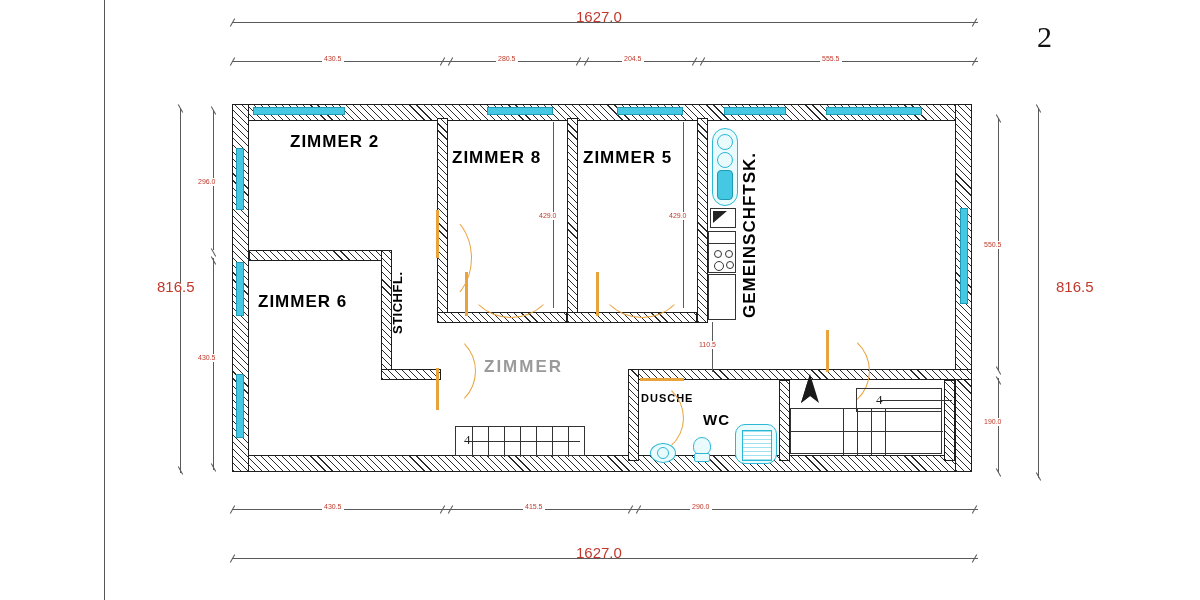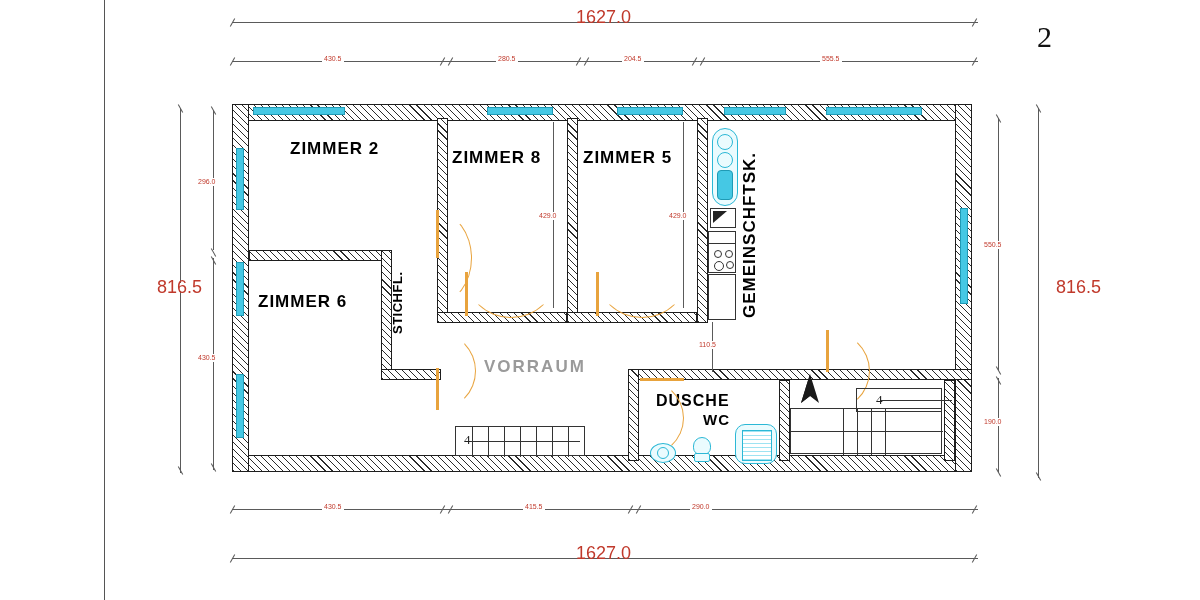--- a/index.html
+++ b/index.html
@@ -70,21 +70,21 @@
   
   .dim{position:absolute;color:#c23b3b;}
   .dim .line{position:absolute;background:#5a5a5a;}
   .dim .txt{
     position:absolute;
     font-size:7px;color:#c0392b;
     background:#fff;padding:0 2px;
     white-space:nowrap;
     line-height:8px;
   }
-  .dim .txt.big{font-size:18px;padding:0 4px;}
+  .dim .txt.big{font-size:15px;padding:0 4px;}
   .tick{
     position:absolute;width:9px;height:1px;background:#5a5a5a;
     transform:rotate(-60deg);
   }
   .tickv{
     position:absolute;width:1px;height:9px;background:#5a5a5a;
     transform:rotate(-30deg);
   }
 
   
@@ -228,28 +228,28 @@
   <div class="wall" style="left:697px;top:118px;width:11px;height:205px;"></div>
 
   <div class="wall" style="left:628px;top:369px;width:344px;height:11px;"></div>
 
   <div class="wall" style="left:628px;top:369px;width:11px;height:92px;"></div>
 
   <div class="wall" style="left:779px;top:380px;width:11px;height:81px;"></div>
 
   <div class="wall" style="left:944px;top:380px;width:11px;height:81px;"></div>
 
-  <div class="room-label" style="left:290px;top:139px;">ZIMMER 2</div>
+  <div class="room-label" style="left:290px;top:132px;">ZIMMER 2</div>
   <div class="room-label" style="left:258px;top:292px;">ZIMMER 6</div>
   <div class="room-label" style="left:452px;top:148px;">ZIMMER 8</div>
   <div class="room-label" style="left:583px;top:148px;">ZIMMER 5</div>
   <div class="room-label small vert" style="left:390px;top:334px;">STICHFL.</div>
   <div class="room-label vert" style="left:740px;top:318px;">GEMEINSCHFTSK.</div>
-  <div class="room-label gray" style="left:484px;top:357px;font-size:17px;">VORRAUM</div>
-  <div class="room-label" style="left:656px;top:392px;font-size:16px;">DUSCHE</div>
+  <div class="room-label gray" style="left:484px;top:357px;font-size:17px;">ZIMMER</div>
+  <div class="room-label" style="left:641px;top:392px;font-size:11px;">DUSCHE</div>
   <div class="room-label" style="left:703px;top:411px;font-size:15px;">WC</div>
 
   <div class="dim">
     <div class="line" style="left:553px;top:122px;width:1px;height:186px;"></div>
     <div class="txt" style="left:537px;top:212px;">429.0</div>
   </div>
   <div class="dim">
     <div class="line" style="left:683px;top:122px;width:1px;height:186px;"></div>
     <div class="txt" style="left:667px;top:212px;">429.0</div>
   </div>

